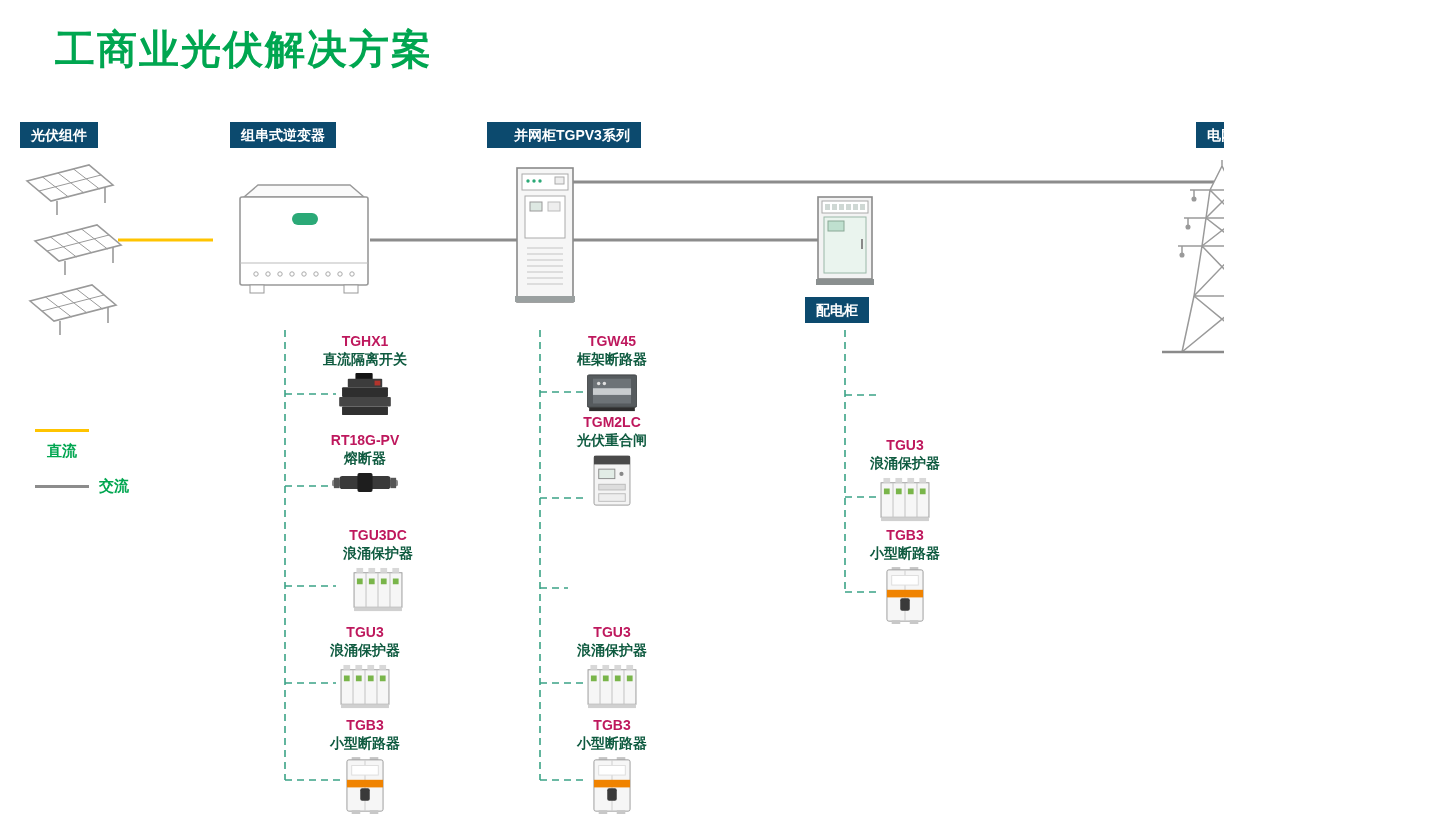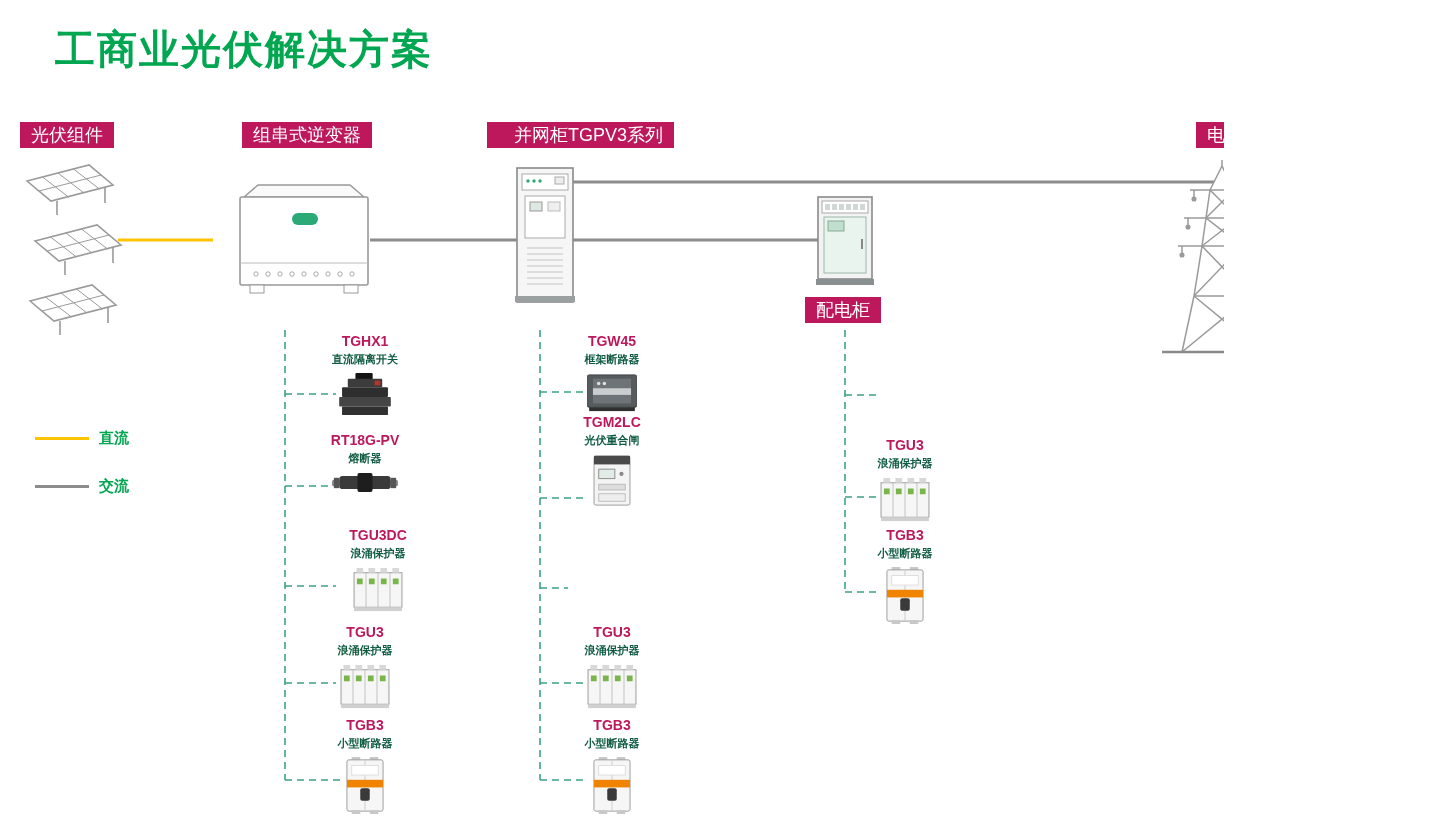--- a/index.html
+++ b/index.html
@@ -1,30 +1,30 @@
 <!DOCTYPE html>
 <html><head>
 <meta charset="utf-8">
 <style>
   html,body{margin:0;padding:0;background:#fff;}
   .canvas{position:relative;width:1224px;height:829px;background:#fff;overflow:hidden;
           font-family:"Liberation Sans","DejaVu Sans",sans-serif;}
   .scene{position:absolute;left:0;top:0;pointer-events:none;}
   .title{position:absolute;left:55px;top:22px;margin:0;font-size:40px;font-weight:900;
          color:#00A650;letter-spacing:2px;}
-  .badge{position:absolute;background:#be185d;color:#fff;font-size:18px;font-weight:normal;
+  .badge{position:absolute;background:#0c4a6e;color:#fff;font-size:14px;font-weight:bold;
          padding:4px 11px;line-height:18px;white-space:nowrap;}
   .legend-row{position:absolute;display:flex;align-items:center;gap:10px;}
   .legend-line{display:inline-block;width:54px;height:3px;}
   .legend-line.dc{background:#FFC400;}
   .legend-line.ac{background:#8C8C8C;}
   .legend-label{font-size:15px;font-weight:bold;color:#00A650;}
   .component{position:absolute;width:140px;text-align:center;}
   .c-model{font-size:14px;font-weight:bold;color:#be185d;line-height:18px;}
-  .c-type{font-size:11px;font-weight:bold;color:#0F5B40;line-height:18px;}
+  .c-type{font-size:14px;font-weight:bold;color:#0F5B40;line-height:18px;}
   .c-img{margin-top:5px;display:inline-block;}
   .hidden-defs{position:absolute;width:0;height:0;overflow:hidden;}
 </style>
 </head>
 <body>
 
 <svg class="hidden-defs" aria-hidden="true">
   <defs>
     <symbol id="sym-isolator" viewBox="0 0 60 46">
       <rect x="20" y="0" width="18" height="8" rx="1" fill="#141414"></rect>
@@ -220,26 +220,26 @@
         <path d="M845,395 H879"></path>
           <path d="M845,497 H876"></path>
           <path d="M845,592 H881"></path>
       </g>
     </g>
   </svg>
 
   <h1 class="title">工商业光伏解决方案</h1>
 
   <div class="badge" style="left:20px;top:122px;">光伏组件</div>
-  <div class="badge" style="left:242px;top:122px;">组串式逆变器</div>
+  <div class="badge" style="left:230px;top:122px;">组串式逆变器</div>
   <div class="badge" style="left:487px;top:122px;padding-left:27px;">并网柜TGPV3系列</div>
   <div class="badge" style="left:1196px;top:122px;">电网</div>
   <div class="badge" style="left:805px;top:297px;">配电柜</div>
 
-  <div class="legend-row" style="left:35px;top:429px;">
+  <div class="legend-row" style="left:35px;top:429px;flex-direction:column;">
     <span class="legend-line dc"></span>
     <span class="legend-label">直流</span>
   </div>
   <div class="legend-row" style="left:35px;top:477px;">
     <span class="legend-line ac"></span>
     <span class="legend-label">交流</span>
   </div>
 
   <div class="component" style="left:295px;top:332px;">
     <div class="c-model">TGHX1</div>

